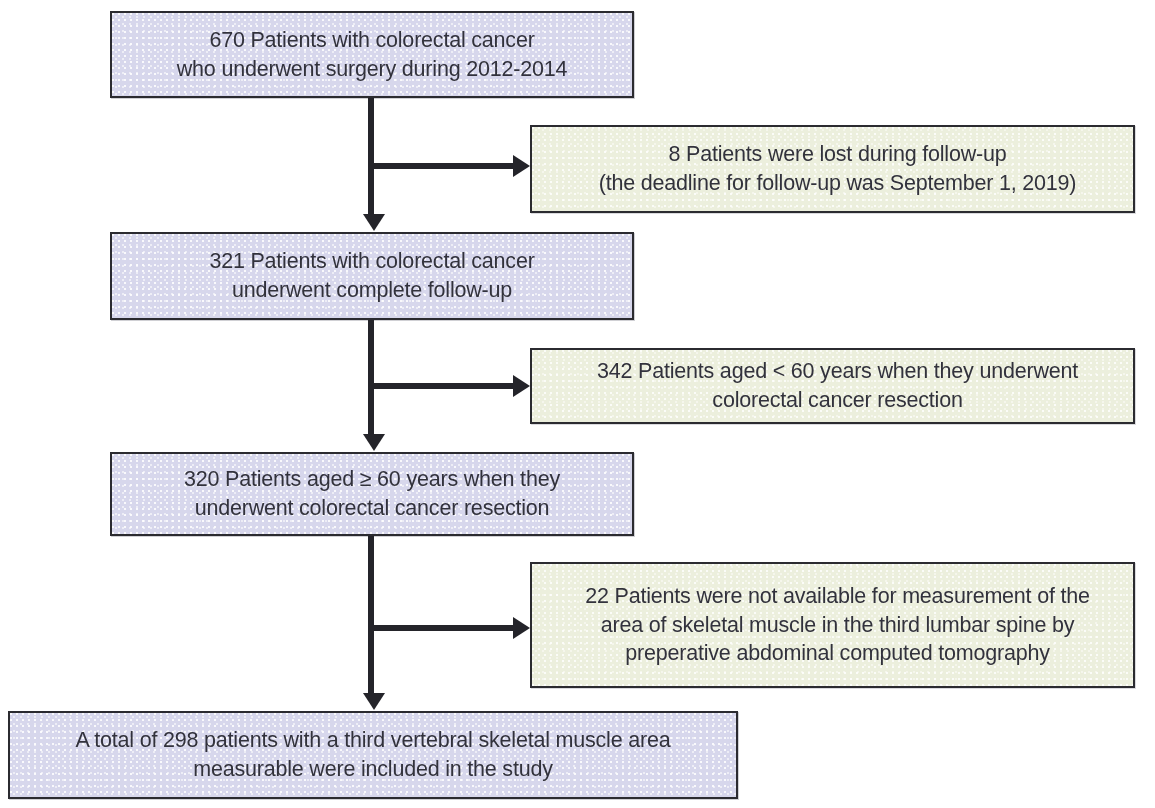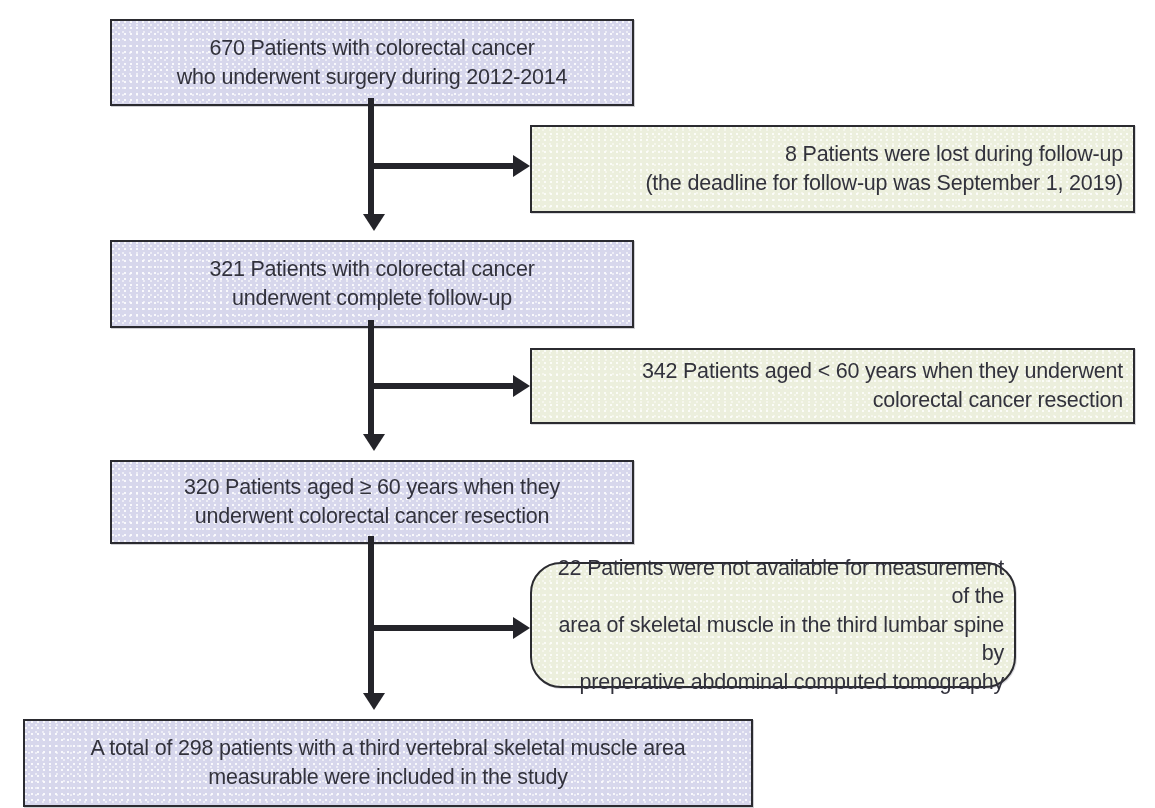--- a/index.html
+++ b/index.html
@@ -34,35 +34,34 @@
   }
 
   
   .node.primary {
     background-color: #d7d7ec;
     background-image:
       radial-gradient(circle at 1px 1px, rgba(255,255,255,0.85) 1.05px, transparent 1.15px),
       radial-gradient(circle at 4px 4px, rgba(255,255,255,0.55) 0.9px, transparent 1.0px);
     background-size: 6px 6px, 7px 7px;
     box-shadow: 1px 1px 0 rgba(150,150,160,0.45);
-    margin-top: 8px;
   }
   .node.primary .txt { text-align: center; }
 
   
   .node.exclusion {
     background-color: #ecefdd;
     background-image:
       radial-gradient(circle at 1px 1px, rgba(255,255,255,0.8) 1.0px, transparent 1.1px),
       radial-gradient(circle at 4px 3px, rgba(255,255,255,0.45) 0.85px, transparent 0.95px);
     background-size: 6px 6px, 7px 7px;
     box-shadow: 1px 1px 0 rgba(150,150,160,0.35);
   }
   .node.exclusion .txt {
-    text-align: right;
+    text-align: center;
     padding-left: 20px;
     padding-right: 10px;
   }
 
   
   .vline {
     position: absolute;
     width: 6px;
     background: #24242a;
   }
@@ -129,24 +128,24 @@
     <div class="txt">320 Patients aged ≥ 60 years when they
 underwent colorectal cancer resection</div>
   </div>
 
   <div class="vline" style="left:368px; top:536px; height:158px;"></div>
   <div class="arrow-down" style="left:363px; top:693px;"></div>
 
   <div class="hline" style="left:368px; top:625px; width:147px;"></div>
   <div class="arrow-right" style="left:513px; top:617px;"></div>
 
-  <div class="node exclusion" style="left:530px; top:562px; width:486px; height:126px;border-radius:31px;">
+  <div class="node exclusion" style="left:530px; top:562px; width:605px; height:126px;">
     <div class="txt">22 Patients were not available for measurement of the
 area of skeletal muscle in the third lumbar spine by
 preperative abdominal computed tomography</div>
   </div>
 
-  <div class="node primary" style="left:23px; top:711px; width:730px; height:88px;">
+  <div class="node primary" style="left:8px; top:711px; width:730px; height:88px;">
     <div class="txt">A total of 298 patients with a third vertebral skeletal muscle area
 measurable were included in the study</div>
   </div>
 
 </div>
 
 </body></html>

